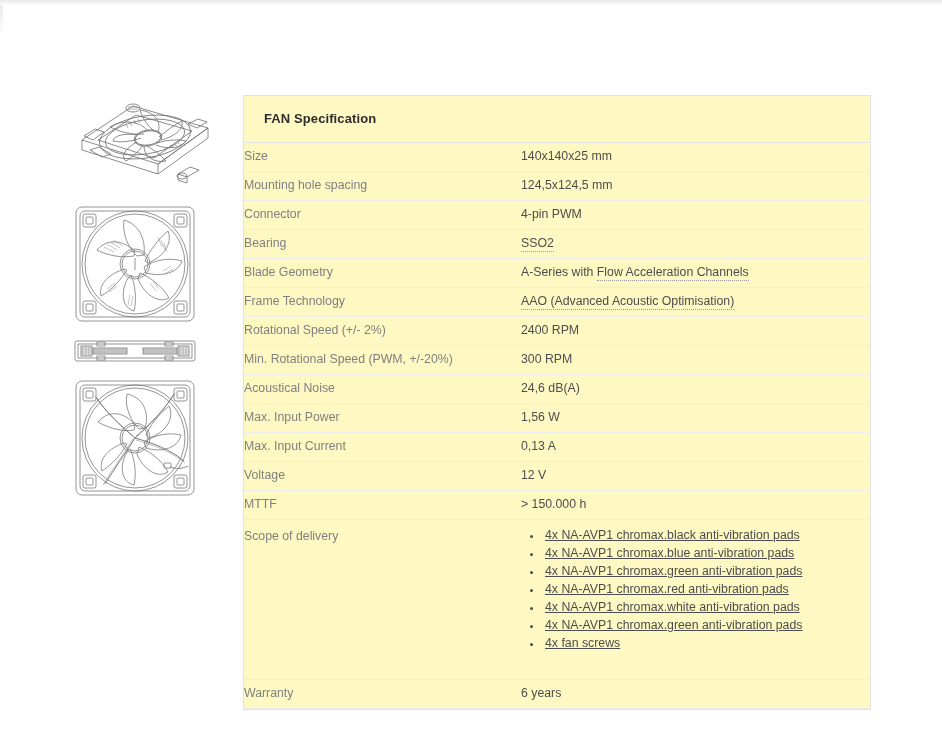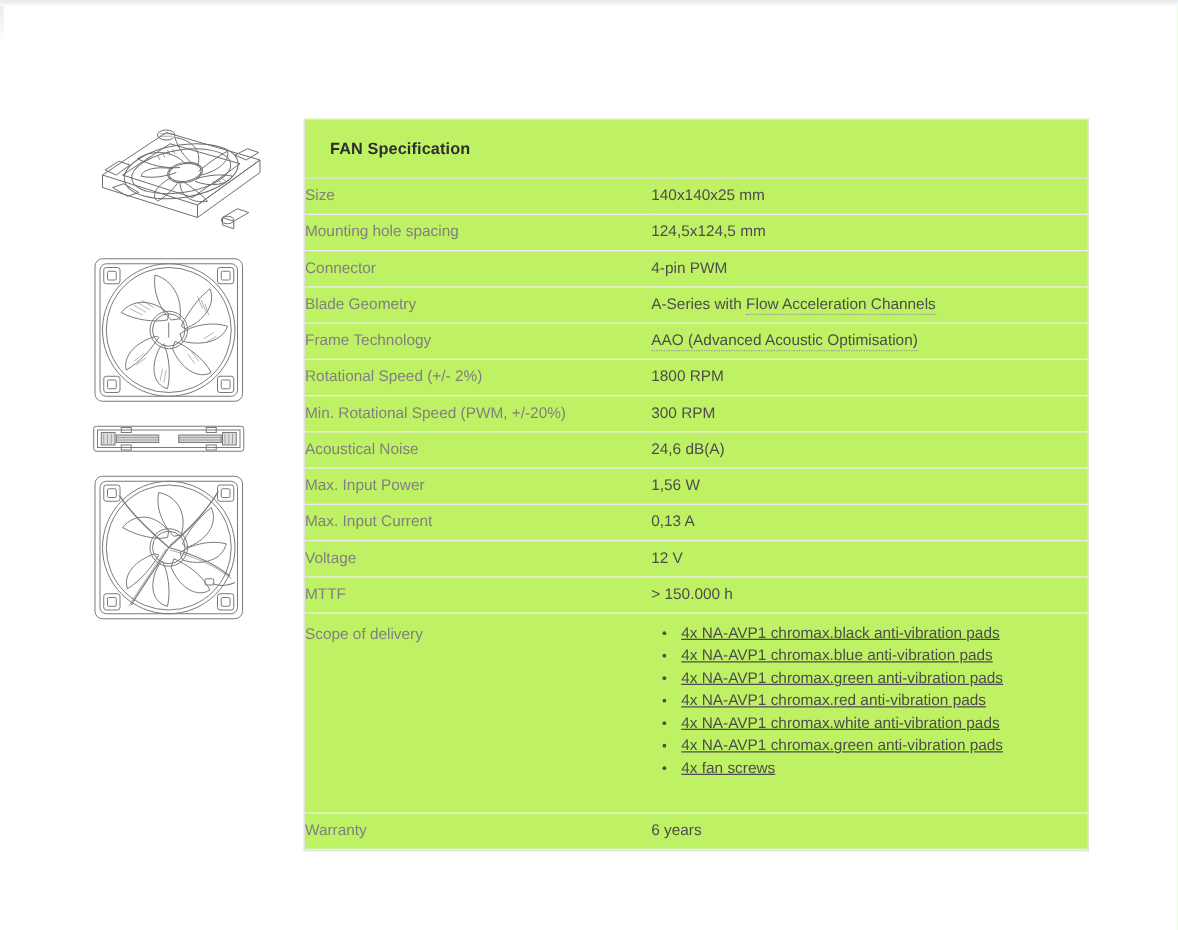--- a/index.html
+++ b/index.html
@@ -40,21 +40,21 @@
   .gallery-item { display: block; }
   .gallery-item + .gallery-item { margin-top: 10px; }
   .gallery-item svg { display: block; }
 
   
   .spec-panel {
     position: absolute;
     left: 243px;
     top: 95px;
     width: 628px;
-    background: #bef264;
+    background: #fef9c3;
     border: 1px solid #e2e2e2;
     box-sizing: border-box;
   }
   .spec-header {
     height: 46px;
     line-height: 46px;
     padding: 0 0 0 20px;
     border-bottom: 1px solid #e2e2e2;
     font-size: 13px;
     font-weight: bold;
@@ -305,40 +305,48 @@
         <tr class="spec-row">
           <td class="cell-label">
             <span class="cell-inner">Connector</span>
           </td>
           <td class="cell-value">
             <span class="cell-inner">4-pin PWM</span>
           </td>
         </tr>
         <tr class="spec-row">
           <td class="cell-label">
+            <span class="cell-inner">Bearing</span>
+          </td>
+          <td class="cell-value">
+            <span class="cell-inner"><span class="dotted">SSO2</span></span>
+          </td>
+        </tr>
+        <tr class="spec-row">
+          <td class="cell-label">
             <span class="cell-inner">Blade Geometry</span>
           </td>
           <td class="cell-value">
             <span class="cell-inner">A-Series with <span class="dotted">Flow Acceleration Channels</span></span>
           </td>
         </tr>
         <tr class="spec-row">
           <td class="cell-label">
             <span class="cell-inner">Frame Technology</span>
           </td>
           <td class="cell-value">
             <span class="cell-inner"><span class="dotted">AAO (Advanced Acoustic Optimisation)</span></span>
           </td>
         </tr>
         <tr class="spec-row">
           <td class="cell-label">
             <span class="cell-inner">Rotational Speed (+/- 2%)</span>
           </td>
           <td class="cell-value">
-            <span class="cell-inner">1800 RPM</span>
+            <span class="cell-inner">2400 RPM</span>
           </td>
         </tr>
         <tr class="spec-row">
           <td class="cell-label">
             <span class="cell-inner">Min. Rotational Speed (PWM, +/-20%)</span>
           </td>
           <td class="cell-value">
             <span class="cell-inner">300 RPM</span>
           </td>
         </tr>

